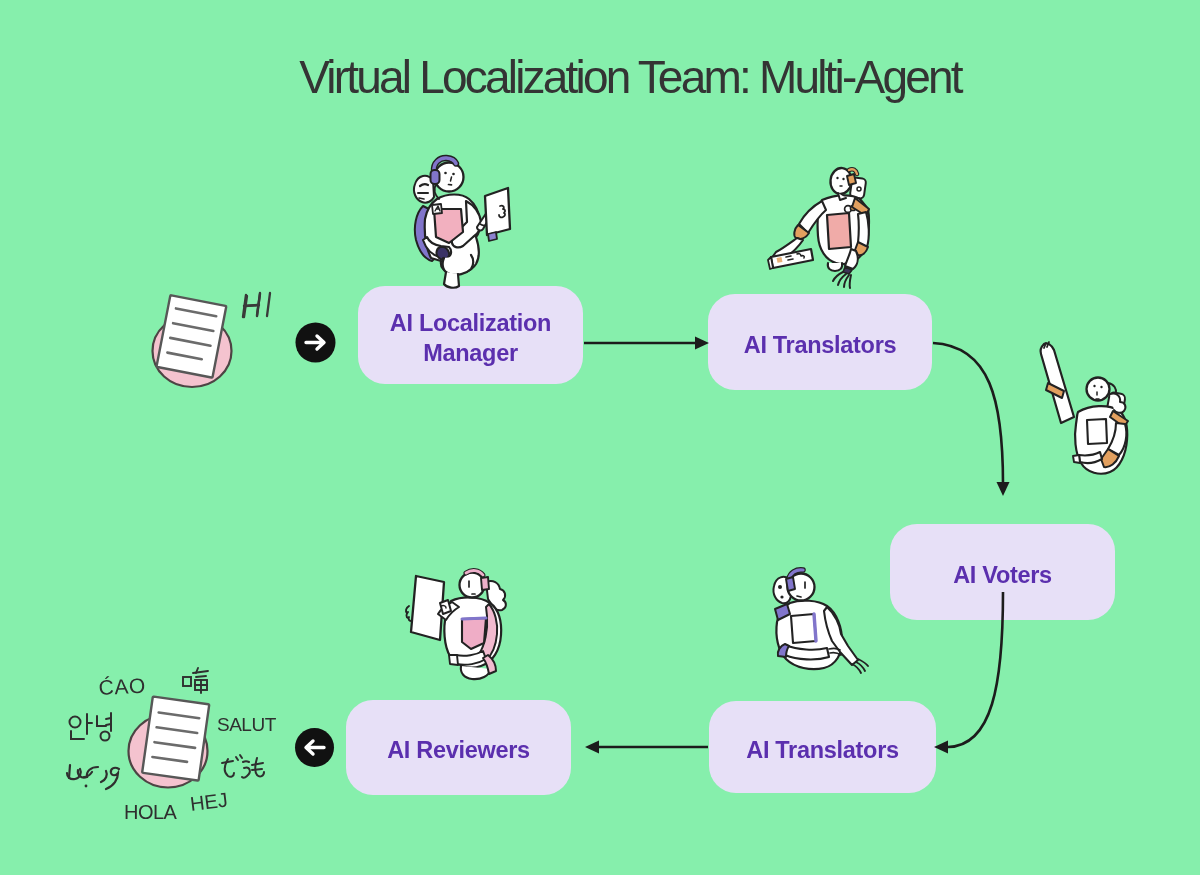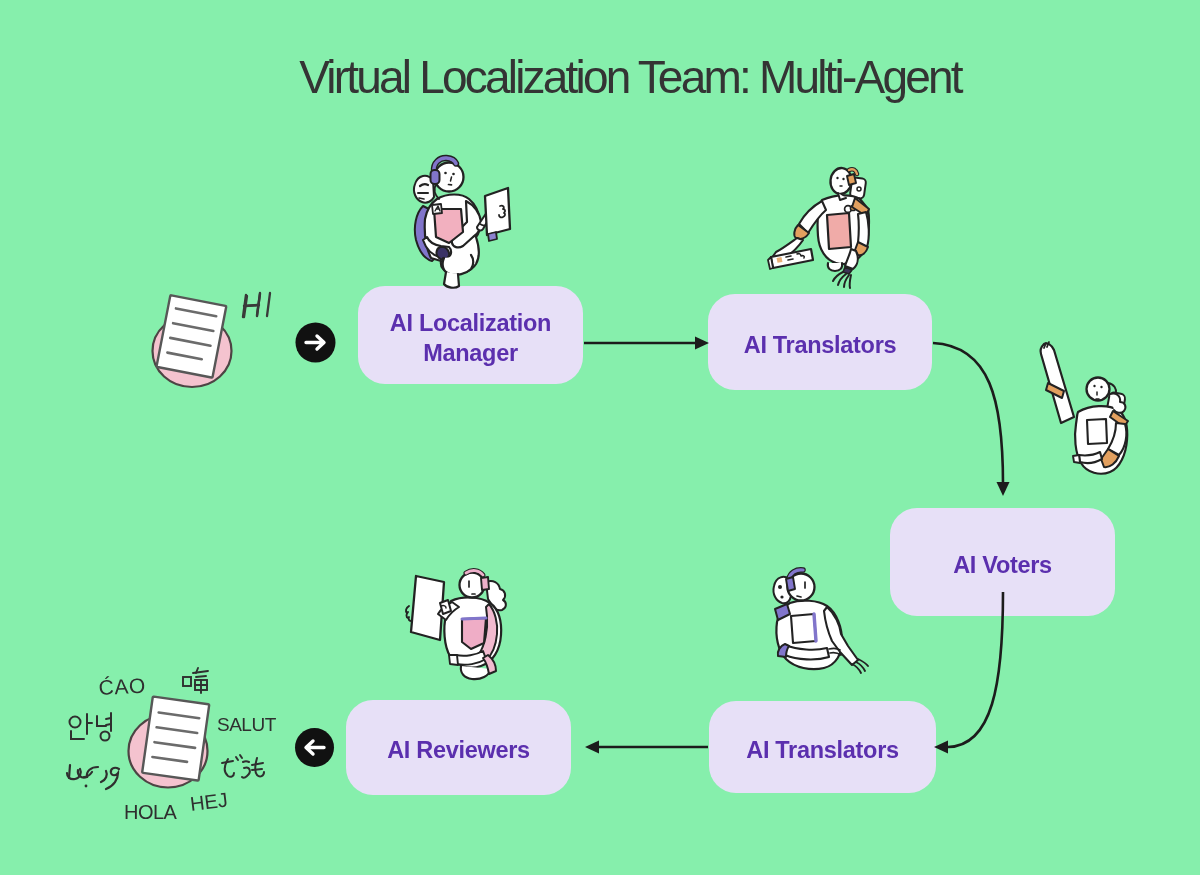--- a/index.html
+++ b/index.html
@@ -2,21 +2,21 @@
 <html><head>
 <meta charset="utf-8">
 <style>
 html,body{margin:0;padding:0;}
 body{width:1200px;height:875px;background:#ffffff;font-family:"Liberation Sans",sans-serif;overflow:hidden;}
 .page{position:relative;width:1200px;height:875px;background:#86efac;filter:blur(0.4px);}
 .title{position:absolute;left:1px;top:50px;width:1258px;text-align:center;font-size:46px;letter-spacing:-2.8px;color:#343434;white-space:nowrap;}
 .box{position:absolute;background:#e7e0f7;border-radius:27px;display:flex;align-items:center;justify-content:center;text-align:center;box-sizing:border-box;padding-top:5px;color:#5b2fae;font-weight:bold;font-size:23.5px;letter-spacing:-0.3px;line-height:30px;}
 #b1{left:358px;top:286px;width:225px;height:98px;}
 #b2{left:708px;top:294px;width:224px;height:96px;}
-#b3{left:890px;top:508px;width:225px;height:108px;}
+#b3{left:890px;top:524px;width:225px;height:96px;}
 #b4{left:709px;top:701px;width:227px;height:92px;}
 #b5{left:346px;top:700px;width:225px;height:95px;}
 svg.layer{position:absolute;left:0;top:0;}
 </style>
 </head>
 <body>
 <div class="page">
   <div class="title">Virtual Localization Team: Multi-Agent</div>
   <div class="box" id="b1">AI Localization<br>Manager</div>
   <div class="box" id="b2">AI Translators</div>

